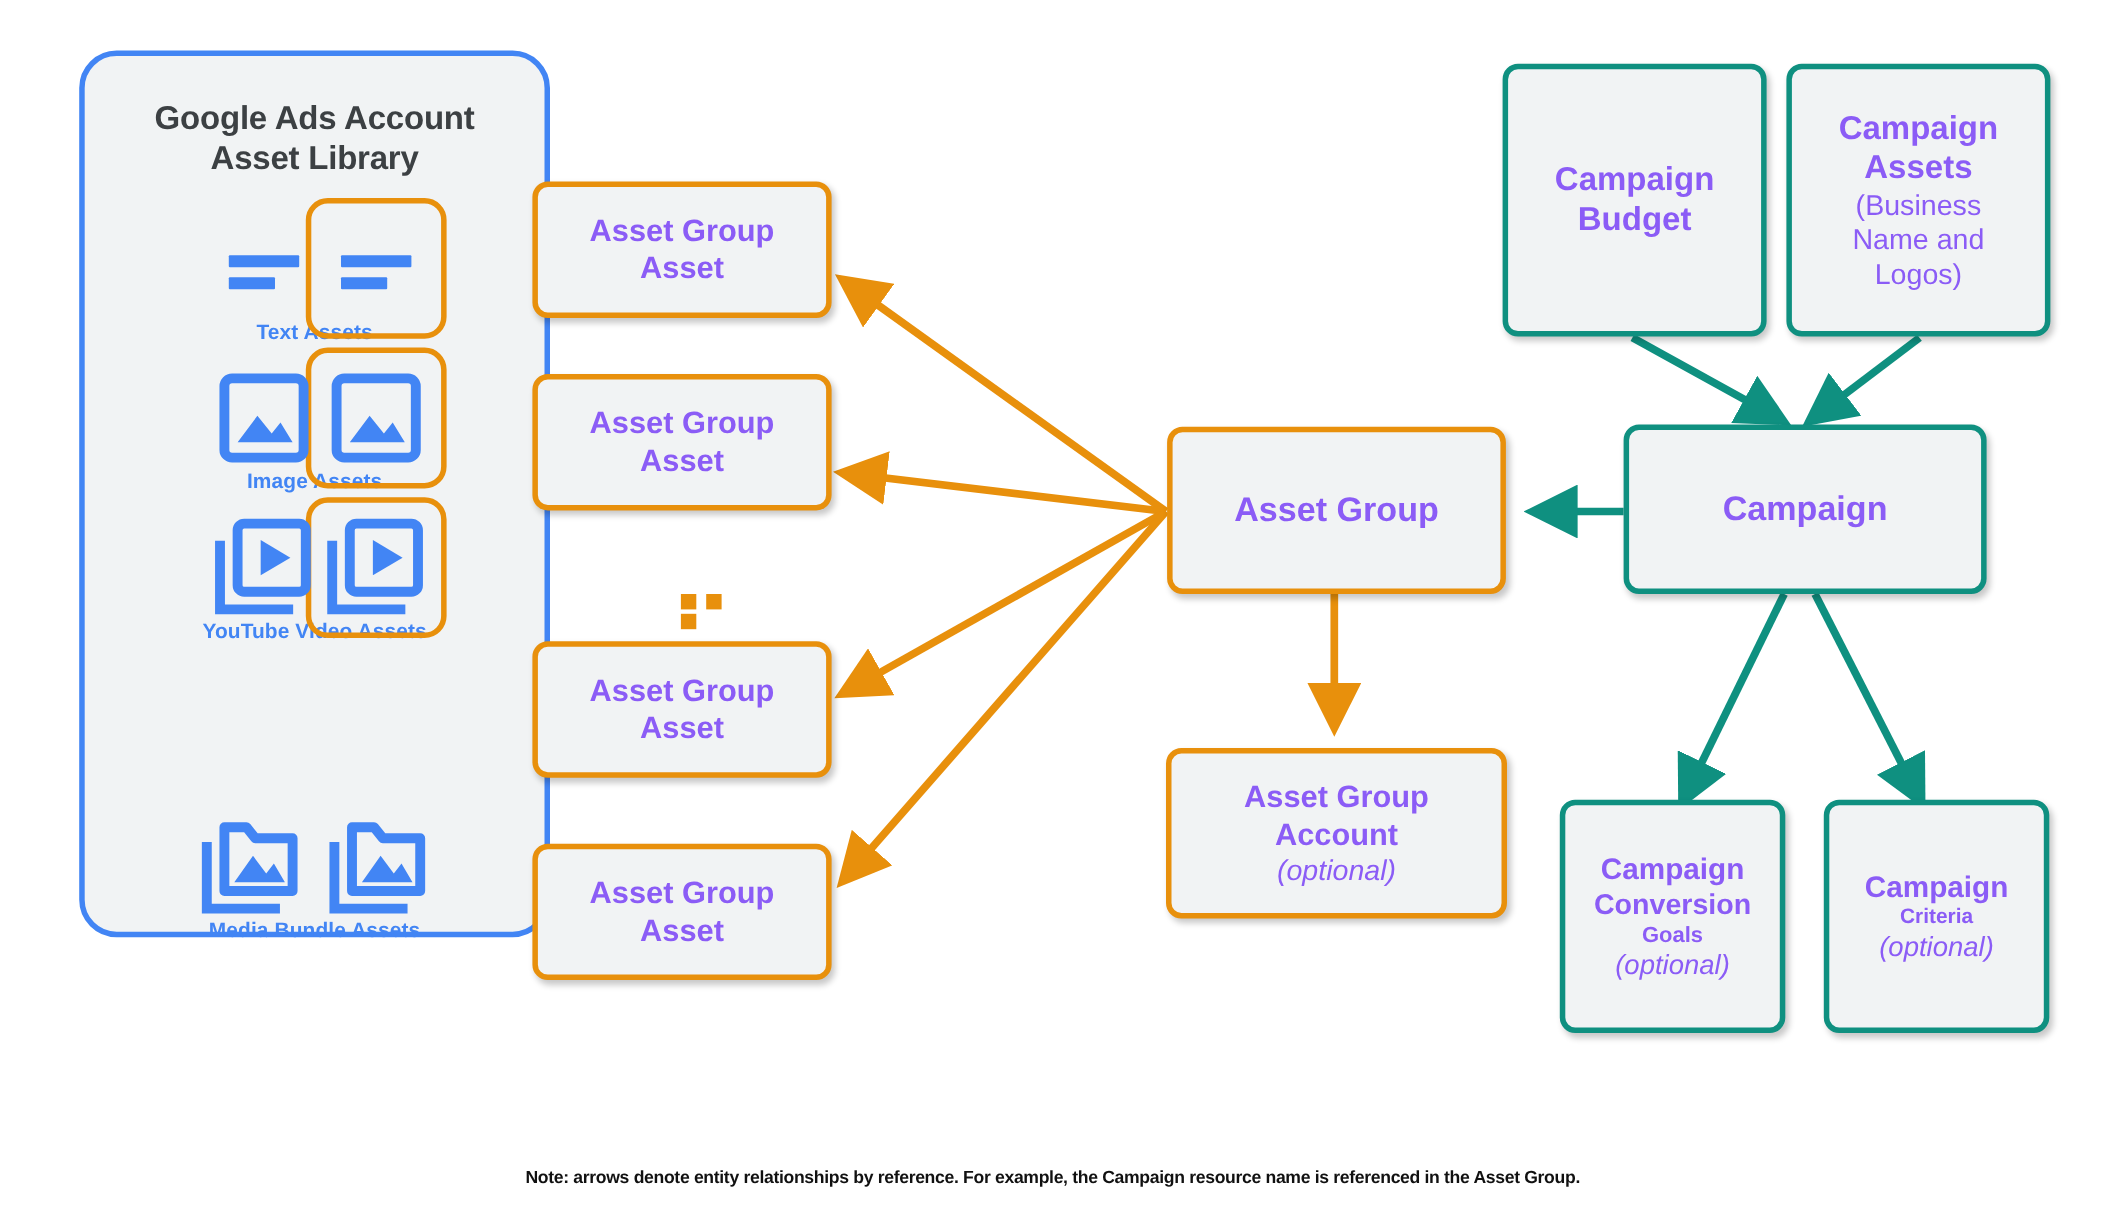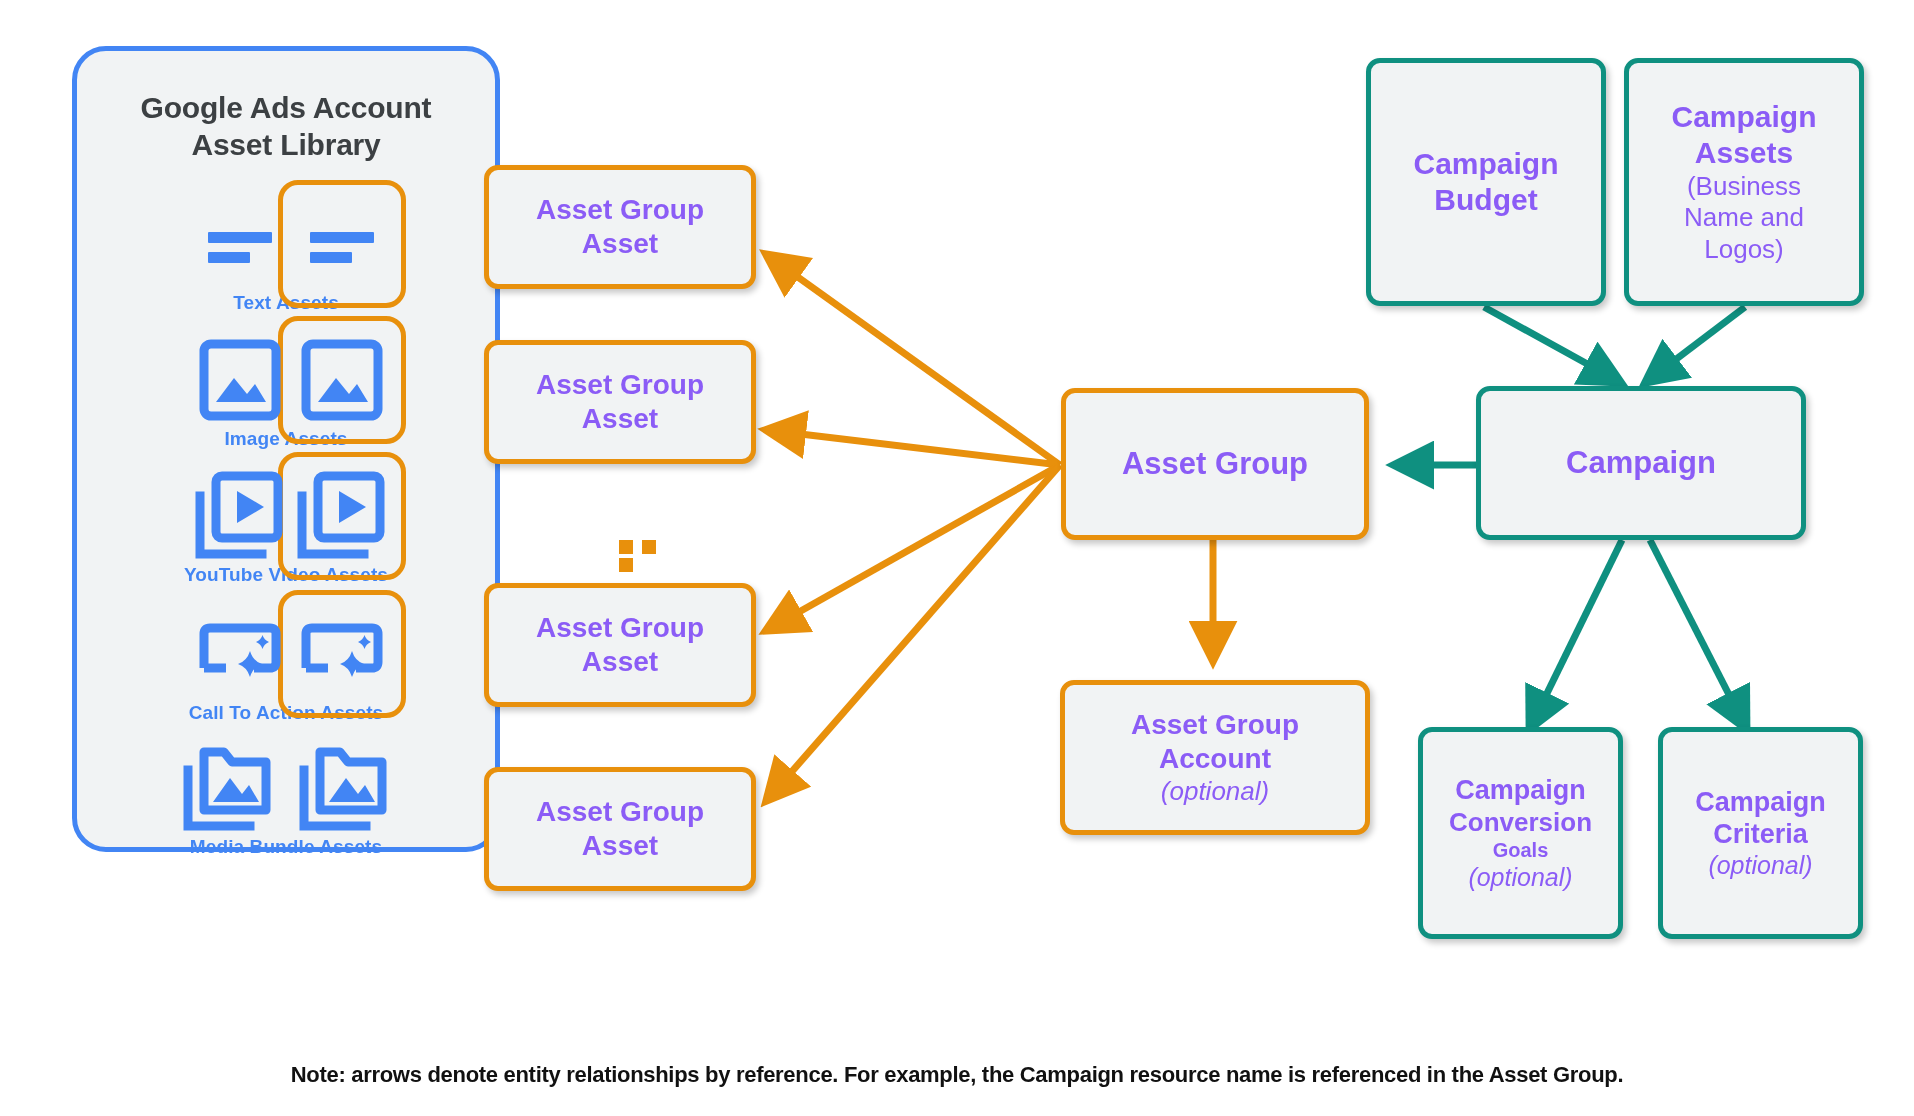--- a/index.html
+++ b/index.html
@@ -49,21 +49,21 @@
 
   .aga{width:272px;height:124px;left:484px;}
   .aga .t1{font-size:28px;}
 
   .ellipsis{position:absolute;left:619px;top:540px;width:60px;height:14px;}
   .ellipsis i{display:inline-block;width:14px;height:14px;background:#e8900c;
               margin-right:9px;vertical-align:top;}
 
   .footnote{
     position:absolute;left:0;top:1062px;width:1914px;text-align:center;
-    font-size:22px;font-weight:bold;color:#111;letter-spacing:-0.3px;
+    font-size:16px;font-weight:bold;color:#111;letter-spacing:-0.3px;
   }
   svg.edges{position:absolute;left:0;top:0;width:1914px;height:1116px;
             pointer-events:none;}
 </style>
 </head>
 <body>
 
 <div id="canvas">
 
   <svg class="edges" viewBox="0 0 1914 1116">
@@ -162,42 +162,20 @@
         <svg width="96" height="96" viewBox="0 0 96 96">
           <path d="M8 28 L8 86 L70 86" fill="none" stroke="#4285f4" stroke-width="9" stroke-linecap="square"></path>
           <rect x="24" y="8" width="62" height="62" rx="6" fill="none" stroke="#4285f4" stroke-width="9"></rect>
           <path d="M45 23 L72 39 L45 55 Z" fill="#4285f4"></path>
         </svg>
       </div>
     </div>
     <div class="asset-label">YouTube Video  Assets</div>
   </div>
 
-  <div class="asset-row" style="left:72px;top:606px;">
-    <div class="asset-icons">
-      <div class="icon-ring"></div>
-      <div class="icon-slot back">
-        <svg width="96" height="96" viewBox="0 0 96 96">
-          <path d="M12 62 L12 28 Q12 22 18 22 L78 22 Q84 22 84 28 L84 56 Q84 62 78 62 L62 62" fill="none" stroke="#4285f4" stroke-width="9" stroke-linecap="butt"></path>
-          <path d="M12 62 L34 62" fill="none" stroke="#4285f4" stroke-width="9"></path>
-          <path d="M46 58 q9-3 12-13 q3 10 12 13 q-9 3 -12 13 q-3-10-12-13 z" fill="#4285f4"></path>
-          <path d="M64 36 q5-2 6.5-7 q1.5 5 6.5 7 q-5 2 -6.5 7 q-1.5-5-6.5-7 z" fill="#4285f4"></path>
-        </svg>
-      </div>
-      <div class="icon-slot front">
-        <svg width="96" height="96" viewBox="0 0 96 96">
-          <path d="M12 62 L12 28 Q12 22 18 22 L78 22 Q84 22 84 28 L84 56 Q84 62 78 62 L62 62" fill="none" stroke="#4285f4" stroke-width="9" stroke-linecap="butt"></path>
-          <path d="M12 62 L34 62" fill="none" stroke="#4285f4" stroke-width="9"></path>
-          <path d="M46 58 q9-3 12-13 q3 10 12 13 q-9 3 -12 13 q-3-10-12-13 z" fill="#4285f4"></path>
-          <path d="M64 36 q5-2 6.5-7 q1.5 5 6.5 7 q-5 2 -6.5 7 q-1.5-5-6.5-7 z" fill="#4285f4"></path>
-        </svg>
-      </div>
-    </div>
-    <div class="asset-label">Call To Action Assets</div>
-  </div>
 
   <div class="asset-row" style="left:72px;top:740px;">
     <div class="asset-icons">
       <div class="icon-slot" style="left:108px;top:0;">
         <svg width="96" height="96" viewBox="0 0 96 96">
           <path d="M8 30 L8 86 L70 86" fill="none" stroke="#4285f4" stroke-width="9" stroke-linecap="square"></path>
           <path d="M24 70 L24 12 L44 12 L52 22 L86 22 L86 70 Z" fill="none" stroke="#4285f4" stroke-width="9" stroke-linejoin="round"></path>
           <path d="M33 62 L50 38 L62 54 L69 45 L79 62 Z" fill="#4285f4"></path>
         </svg>
       </div>
@@ -282,20 +260,20 @@
       <div class="t1" style="font-size:27px;">Campaign</div>
       <div class="t1" style="font-size:26px;">Conversion</div>
       <div class="t1" style="font-size:20px;">Goals</div>
       <div class="opt" style="font-size:25px;">(optional)</div>
     </div>
   </div>
 
   <div class="node teal" style="left:1658px;top:727px;width:205px;height:212px;">
     <div>
       <div class="t1" style="font-size:27px;">Campaign</div>
-      <div class="t1" style="font-size:27px;">Criteria</div>
+      <div class="t1" style="font-size:19px;">Criteria</div>
       <div class="opt" style="font-size:25px;">(optional)</div>
     </div>
   </div>
 
   <div class="footnote">Note: arrows denote entity relationships by reference. For example, the Campaign resource name is referenced in the Asset Group.</div>
 
 </div>
 
 </body></html>

